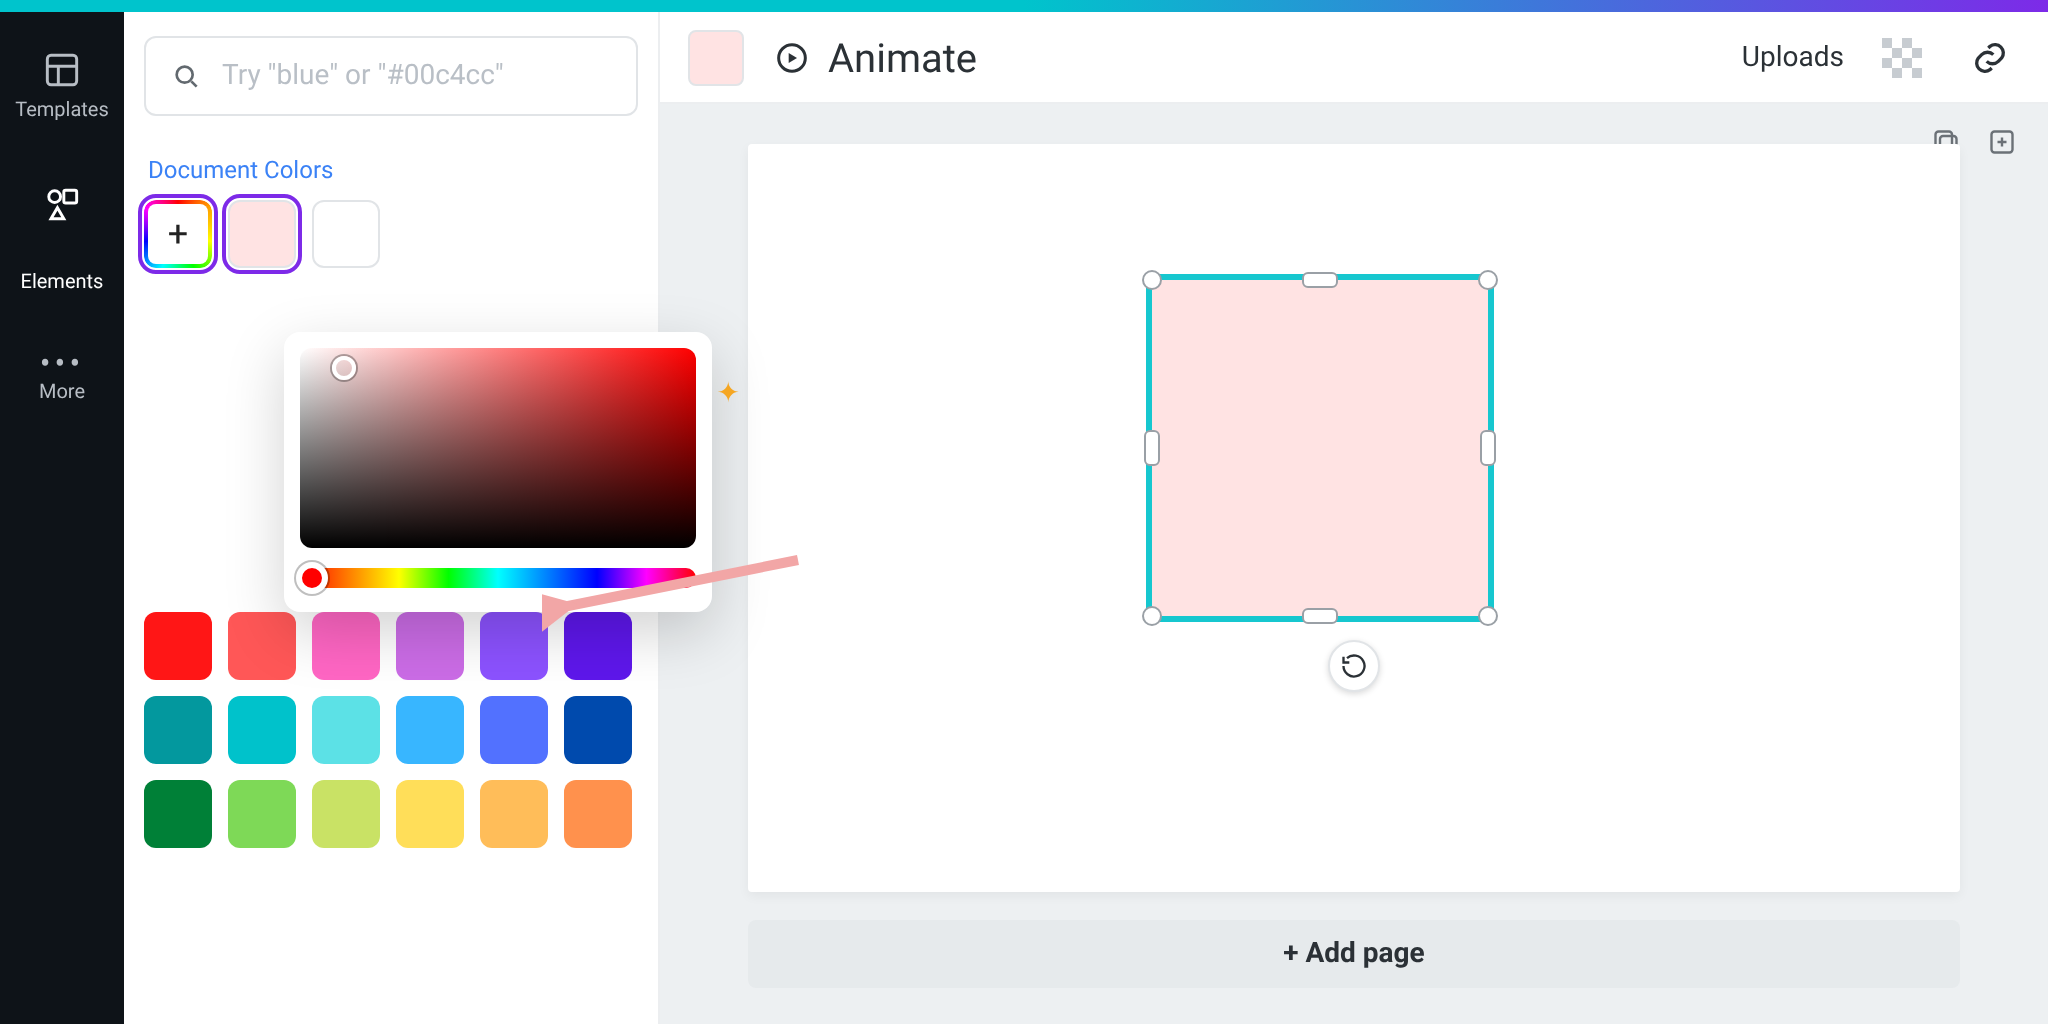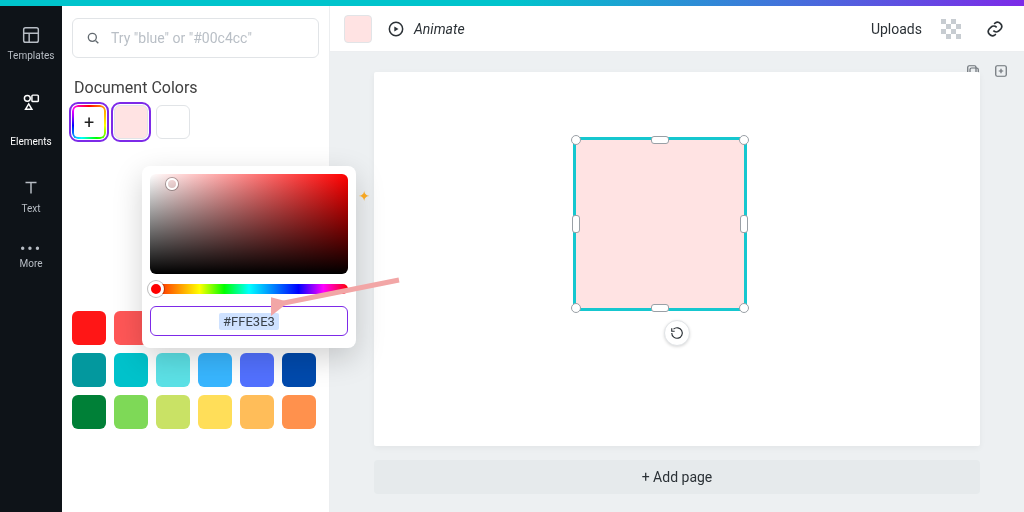--- a/index.html
+++ b/index.html
@@ -15,21 +15,21 @@
   .railnav .item.active { color: #fff; gap: 23px; }
   .railnav svg { width: 22px; height: 22px; }
   .railnav .dots { font-size: 16px; letter-spacing: 2px; line-height: 10px; }
 
   
   .leftpanel { width: 268px; border-right: 1px solid #eceef0; padding: 12px 10px 0 10px; position: relative; }
   .searchwrap { border: 1px solid #e1e4e7; border-radius: 6px; height: 40px; display: flex; align-items: center; gap: 10px; padding: 0 12px; color: #9aa0a6; }
   .searchwrap input { border: none; outline: none; flex: 1; font-size: 14px; color: #333; background: transparent; }
   .searchwrap input::placeholder { color: #b9bfc6; }
 
-  .sectlabel { font-size: 16px; color: #404040; margin: 20px 2px 8px 2px; }
+  .sectlabel { font-size: 12px; color: #3b82f6; margin: 20px 2px 8px 2px; }
 
   .docrow { display: flex; gap: 8px; }
   .docsw { width: 34px; height: 34px; border-radius: 6px; border: 1px solid #e1e4e7; background:#fff; }
   .docsw.sel { outline: 2px solid #7d2ae8; outline-offset: 1px; }
   .addsw { width: 34px; height: 34px; border-radius: 6px; display:flex; align-items:center; justify-content:center; font-size:18px; color:#222; position:relative; background:#fff; }
   .addsw::before { content:""; position:absolute; inset:0; border-radius:6px; padding:2px; background: conic-gradient(red,orange,yellow,lime,cyan,blue,magenta,red); -webkit-mask: linear-gradient(#000 0 0) content-box, linear-gradient(#000 0 0); -webkit-mask-composite: xor; mask-composite: exclude; }
   .addsw.sel { outline: 2px solid #7d2ae8; outline-offset: 1px; }
 
   .pickerpop { position: absolute; left: 80px; top: 160px; width: 214px; background:#fff; border-radius: 8px; box-shadow: 0 10px 30px rgba(0,0,0,.18); padding: 8px 8px 12px 8px; z-index: 5; }
   .satval { position: relative; width: 198px; height: 100px; border-radius: 6px; background: linear-gradient(to top, #000, rgba(0,0,0,0)), linear-gradient(to right, #fff, #ff0000); }
@@ -43,26 +43,26 @@
   .swgrid { margin-top: 172px; display:grid; grid-template-columns: repeat(6, 34px); gap:8px; }
   .sw { width:34px; height:34px; border-radius:6px; }
 
   
   .annarrow { position:absolute; left:209px; top:262px; width:130px; height:48px; z-index:6; pointer-events:none; }
 
   
   .main { flex:1; display:flex; flex-direction:column; }
   .toolbar { height:46px; border-bottom:1px solid #eceef0; display:flex; align-items:center; padding:0 14px; gap:14px; }
   .tb-swatch { width:28px; height:28px; border-radius:4px; border:1px solid #e1e4e7; }
-  .tb-animate { display:flex; align-items:center; gap:8px; color:#2b3136; font-size:14px; cursor:pointer;font-style:italic; }
+  .tb-animate { display:flex; align-items:center; gap:8px; color:#2b3136; font-size:20px; cursor:pointer; }
   .tb-spacer { flex:1; }
   .tb-pos { font-size:14px; color:#2b3136; cursor:pointer; }
   .tb-iconbtn { width:30px; height:30px; display:flex; align-items:center; justify-content:center; border-radius:4px; cursor:pointer; color:#2b3136; }
 
-  .stage { flex:1; background:#edf0f2; padding: 20px 44px 18px 44px; display:flex; flex-direction:column; position:relative; }
+  .stage { flex:1; background:#edf0f2; padding: 20px 44px 18px 44px; display:flex; flex-direction:column; position:relative;font-weight:bold; }
   .stagecorner { position:absolute; right:14px; top:10px; display:flex; gap:10px; color:#6b7177; }
   .stagecorner svg { width:18px; height:18px; cursor:pointer; }
 
   .canvas { background:#fff; flex:1; border-radius:2px; box-shadow: 0 2px 6px rgba(0,0,0,.05); position:relative; }
   .selshape { position:absolute; left:202px; top:68px; width:168px; height:168px; background:#ffe3e3; outline:3px solid #16c7cf; }
   .handle { position:absolute; width:10px; height:10px; background:#fff; border:1px solid #9aa0a6; border-radius:50%; }
   .h-tl{left:-5px;top:-5px}.h-tr{right:-5px;top:-5px}.h-bl{left:-5px;bottom:-5px}.h-br{right:-5px;bottom:-5px}
   .ehandle{position:absolute;background:#fff;border:1px solid #9aa0a6;border-radius:3px}
   .e-t{left:calc(50% - 9px);top:-4px;width:18px;height:8px}
   .e-b{left:calc(50% - 9px);bottom:-4px;width:18px;height:8px}
@@ -89,26 +89,20 @@
     </div>
     <div class="item active">
       <svg viewBox="0 0 24 24" fill="none" stroke="currentColor" stroke-width="1.6">
           <circle cx="8" cy="8" r="3.2"></circle>
           <rect x="13" y="4.5" width="7" height="7" rx="1"></rect>
           <path d="M6 20l3.5-6 3.5 6z"></path>
         </svg>
       <span>Elements</span>
     </div>
     <div class="item">
-      <svg viewBox="0 0 24 24" fill="none" stroke="currentColor" stroke-width="1.6">
-          <path d="M6 6h12M12 6v12"></path>
-        </svg>
-      <span>Text</span>
-    </div>
-    <div class="item">
       <span class="dots">•••</span>
       <span>More</span>
     </div>
   </div>
 
   <div class="leftpanel">
     <div class="searchwrap">
       <svg width="16" height="16" viewBox="0 0 24 24" fill="none" stroke="#62696f" stroke-width="2">
           <circle cx="11" cy="11" r="6"></circle>
           <path d="M20 20l-4-4"></path>
@@ -125,23 +119,20 @@
       <div id="docsw1" class="docsw" style="background: rgb(255, 255, 255);"></div>
     </div>
 
     <div class="pickerpop">
       <div class="satval">
         <div class="svthumb"></div>
       </div>
       <span class="premstar">✦</span>
       <div class="huebar">
         <div class="huethumb"></div>
-      </div>
-      <div class="hexbox">
-        <span>#FFE3E3</span>
       </div>
     </div>
 
     <svg class="annarrow" viewBox="0 0 130 48">
       <defs>
           <marker id="ah" markerWidth="12" markerHeight="12" refX="2" refY="5" orient="auto">
             <path d="M10 0 L0 5 L10 10 z" fill="#f2a6a6"></path>
           </marker>
         </defs>
       <line x1="128" y1="12" x2="8" y2="36" stroke="#f2a6a6" stroke-width="5" marker-end="url(#ah)"></line>

